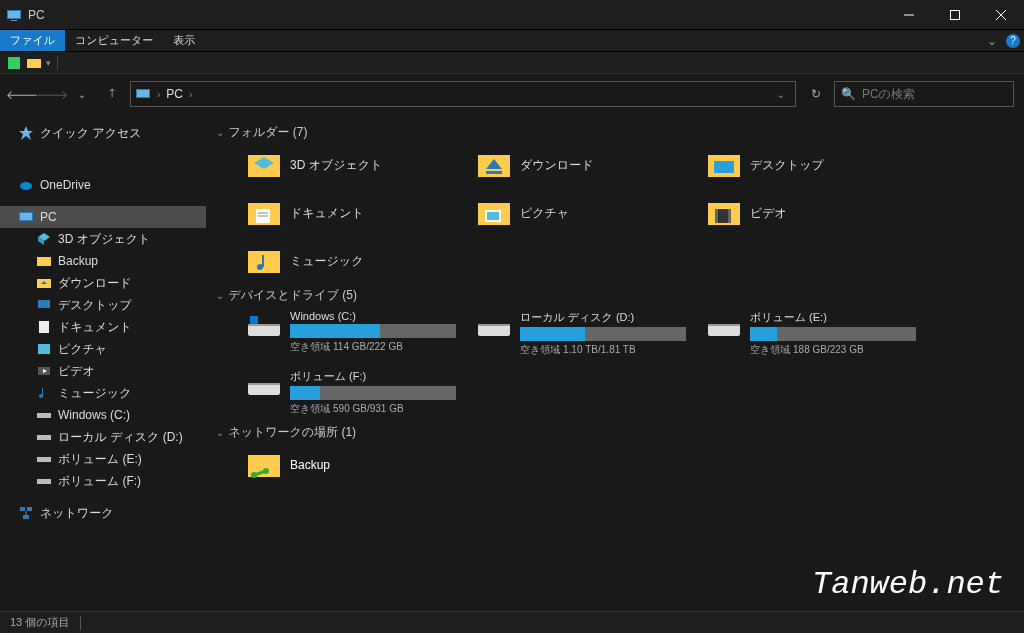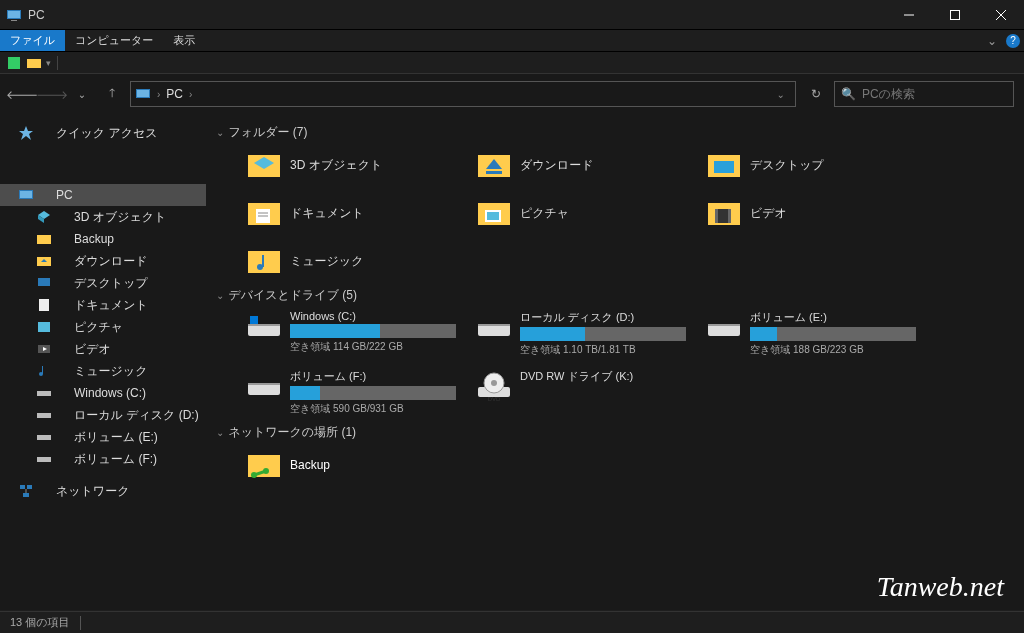--- a/index.html
+++ b/index.html
@@ -35,21 +35,21 @@
   .addr-text { color: #ddd; font-size: 12px; }
   .addr-sep { color: #888; font-size: 10px; }
   .addr-spacer { flex: 1; }
   .addr-chev { color: #888; font-size: 10px; padding: 0 6px; }
   .refresh { width: 24px; height: 24px; display:flex; align-items:center; justify-content:center; color:#aaa; margin-left:2px;}
   .searchbox { width: 180px; height: 26px; border: 1px solid #555; display: flex; align-items: center; padding: 0 6px; color: #777; gap: 6px; }
 
   
   .main { display: flex; height: 496px; }
   .sidebar { width: 206px; background: #191919; padding: 8px 0; overflow: hidden; }
-  .side-item { height: 22px; display: flex; align-items: center; padding-left: 18px; gap: 22px; color: #ddd; font-size: 12px; }
+  .side-item { height: 22px; display: flex; align-items: center; padding-left: 18px; gap: 6px; color: #ddd; font-size: 12px; }
   .side-item.selected { background: #4d4d4d; }
   .side-sub { padding-left: 36px; }
   .side-icon { width: 16px; height: 16px; flex-shrink: 0; }
   .side-spacer { height: 10px; }
 
   .content { flex: 1; background: #191919; padding: 6px 10px 0 10px; overflow: hidden; }
   .group-header { display: flex; align-items: center; gap: 4px; color: #ccc; font-size: 12px; margin: 4px 0 6px 0; }
   .group-header .chev { color: #888; font-size: 10px; }
 
   .tile-grid { display: flex; flex-wrap: wrap; column-gap: 0; row-gap: 12px; margin-left: 30px; margin-bottom: 8px; }
@@ -69,21 +69,21 @@
   .net-grid { margin-left: 30px; }
   .net-item { width: 230px; display: flex; align-items: center; gap: 8px; }
   .net-item .nicon { width: 36px; height: 36px; }
 
   
   .statusbar { position: absolute; bottom: 0; left: 0; right: 0; height: 22px; background: #1e1e1e; display: flex; align-items: center; padding: 0 10px; color: #aaa; font-size: 11px; border-top: 1px solid #333; }
   .statusbar .sep { width: 1px; height: 14px; background: #555; margin: 0 10px; }
 
   
   .watermark { position: absolute; right: 20px; bottom: 30px; text-align: right; color: #fff; }
-  .watermark .big { font-size: 28px; font-family: Liberation Serif, serif; font-style: italic; }
+  .watermark .big { font-size: 32px; font-family: Liberation Mono, monospace; font-style: italic; }
   .watermark .small { font-size: 10px; }
 
   
   .folder-svg { fill: #ffcc4d; }
 </style>
 </head>
 <body>
 
 <div class="titlebar">
   <svg class="icon" viewBox="0 0 16 16">
@@ -166,20 +166,26 @@
   <div class="sidebar">
     <div class="side-item">
       <svg class="side-icon" viewBox="0 0 16 16">
           <polygon points="8,1 10,6 15,6 11,9 13,15 8,11 3,15 5,9 1,6 6,6" fill="#6cb4e4"></polygon>
         </svg>
       <span>クイック アクセス</span>
     </div>
     <div class="side-spacer"></div>
     <div class="side-spacer"></div>
     <div class="side-spacer"></div>
+    <div class="side-item">
+      <svg class="side-icon" viewBox="0 0 16 16">
+          <ellipse cx="8" cy="9" rx="6" ry="4" fill="#0a84d6"></ellipse>
+        </svg>
+      <span>OneDrive</span>
+    </div>
     <div class="side-spacer"></div>
     <div class="side-item selected">
       <svg class="side-icon" viewBox="0 0 16 16">
           <rect x="1" y="3" width="14" height="9" fill="#2a7ab9"></rect>
           <rect x="2" y="4" width="12" height="7" fill="#6cb4e4"></rect>
         </svg>
       <span>PC</span>
     </div>
     <div class="side-item side-sub">
         <svg class="side-icon" viewBox="0 0 16 16">
@@ -385,31 +391,20 @@
             <rect x="2" y="14" width="32" height="2" fill="#999"></rect>
           </svg>
         <div class="dinfo">
             <div class="dname">ボリューム (F:)</div>
             <div class="bar">
               <div class="fill" style="width:18%"></div>
             </div>
             <div class="dfree">空き領域 590 GB/931 GB</div>
           </div>
       </div>
-      <div class="drive">
-        <svg class="dicon" viewBox="0 0 36 36">
-            <rect x="2" y="18" width="32" height="10" rx="2" fill="#ddd"></rect>
-            <circle cx="18" cy="14" r="10" fill="#eee" stroke="#999"></circle>
-            <circle cx="18" cy="14" r="3" fill="#999"></circle>
-            <text x="18" y="32" font-size="6" text-anchor="middle" fill="#333">DVD</text>
-          </svg>
-        <div class="dinfo">
-            <div class="dname">DVD RW ドライブ (K:)</div>
-          </div>
-      </div>
     </div>
 
     <div class="group-header">
       <span class="chev">⌄</span>
       <span>ネットワークの場所 (1)</span>
     </div>
     <div class="net-grid">
       <div class="net-item">
         <svg class="nicon" viewBox="0 0 36 36">
             <rect x="2" y="8" width="32" height="22" class="folder-svg"></rect>

